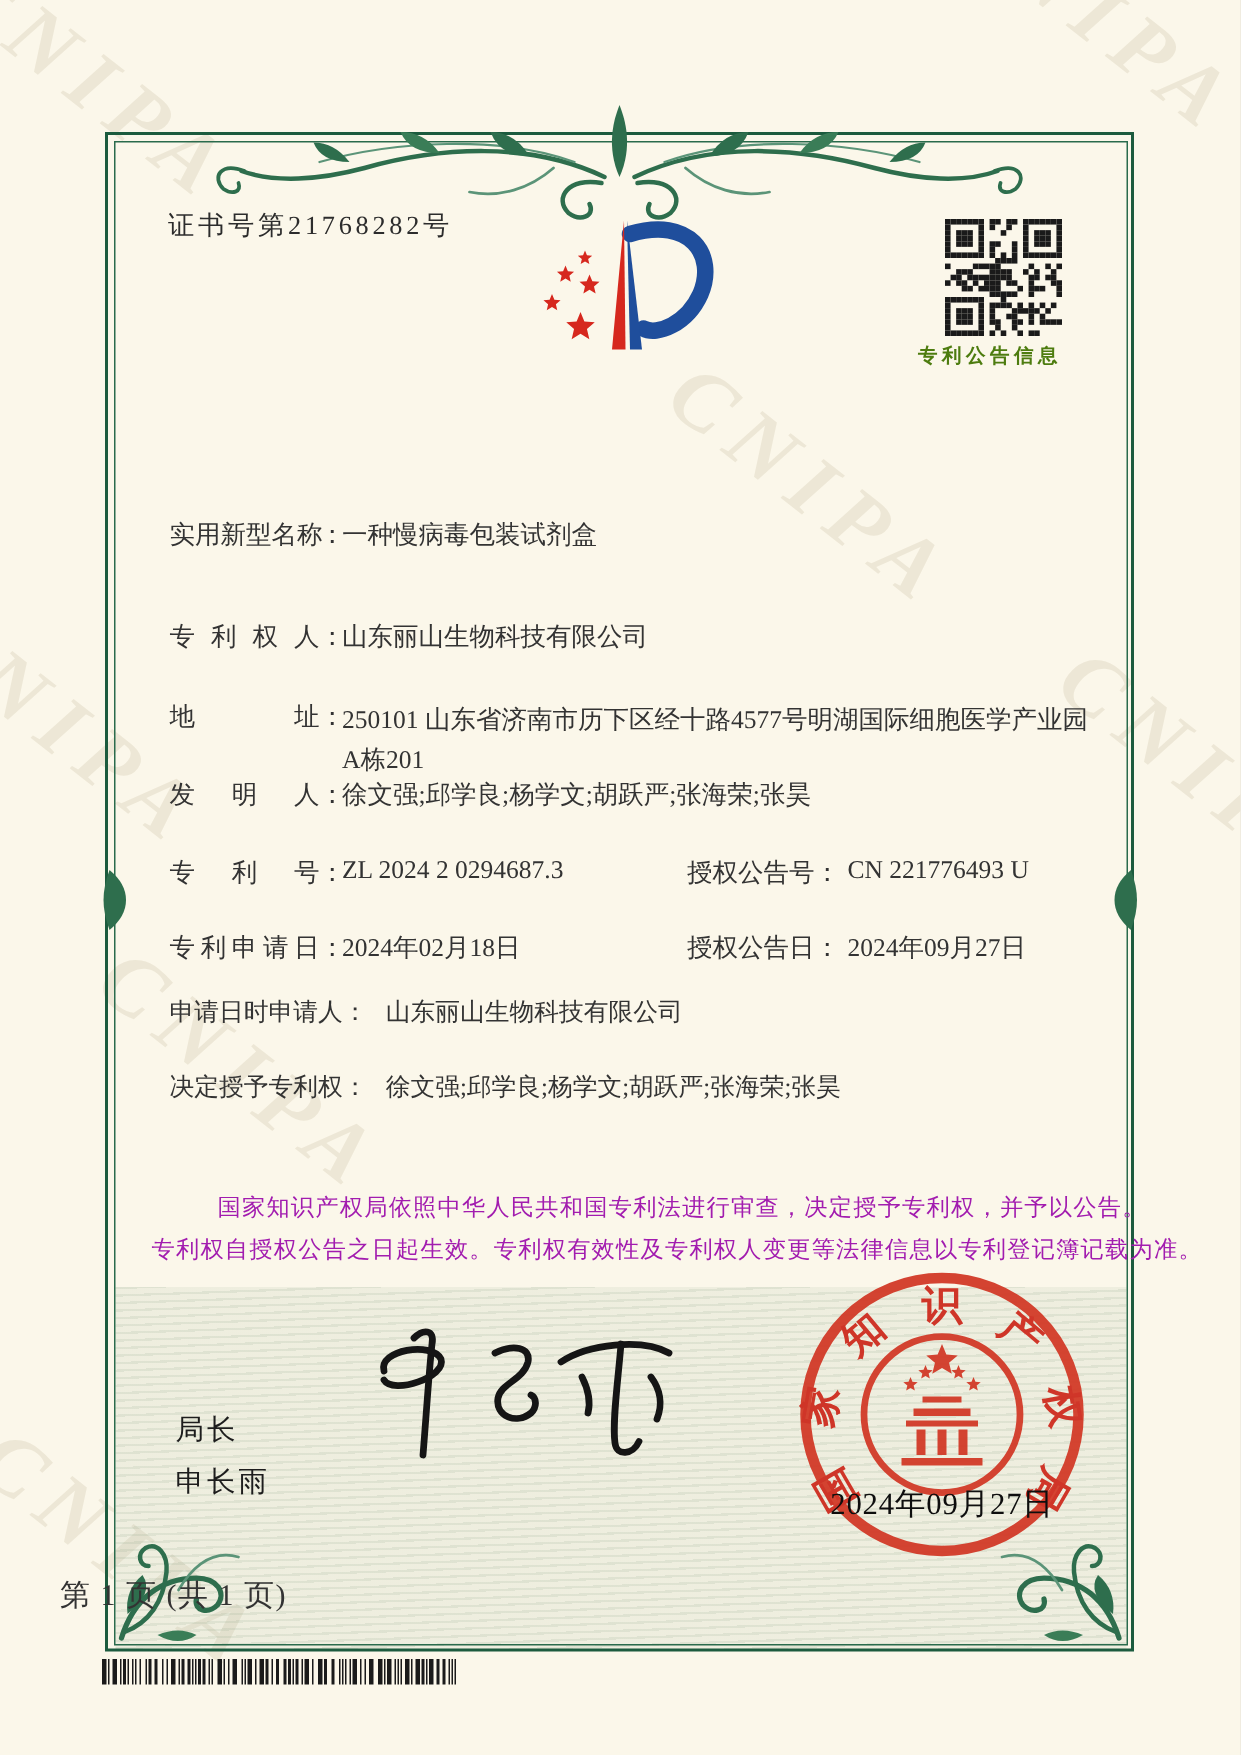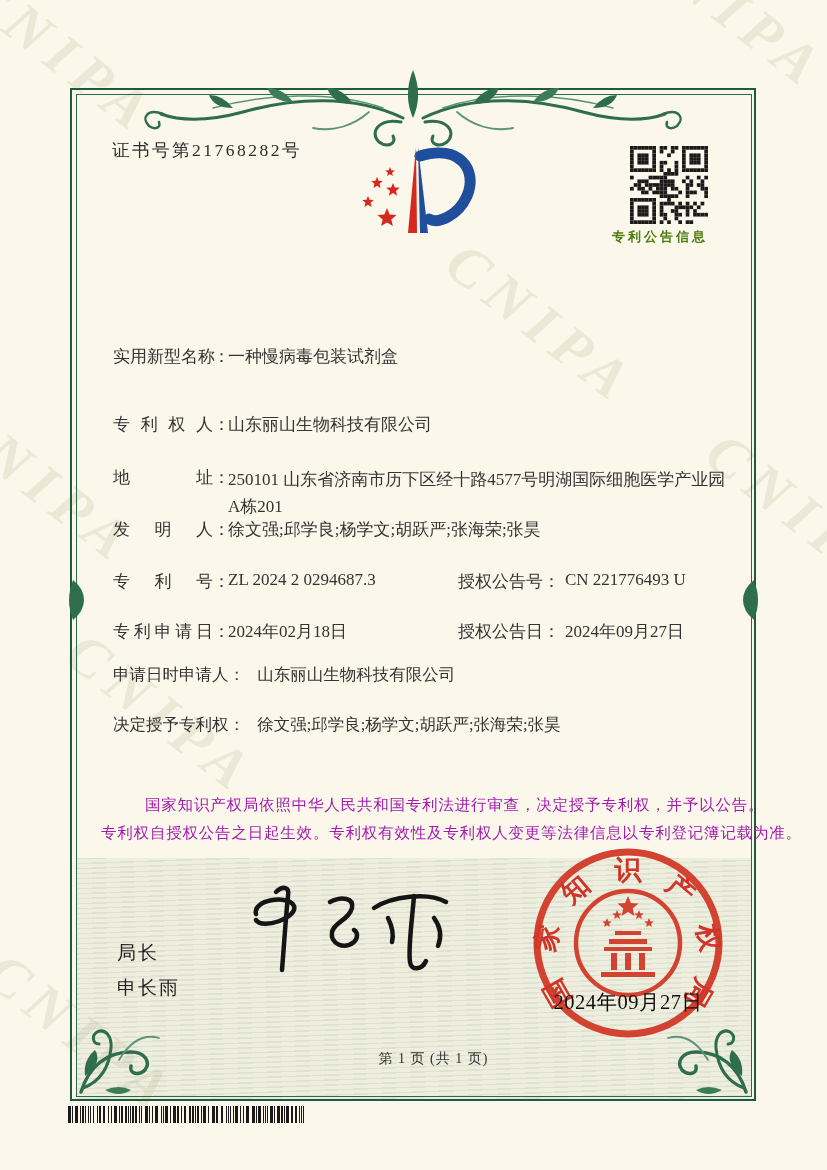--- a/index.html
+++ b/index.html
@@ -31,21 +31,21 @@
   .frow .r-lbl{position:absolute;left:345px;top:0;}
   .frow .r-val{position:absolute;left:452px;top:0;}
   .frow-inline{position:absolute;left:113px;font-size:16.5px;z-index:5;white-space:nowrap;color:#333;}
   .body-line{position:absolute;font-size:15.5px;letter-spacing:0.8px;color:#a21caf;z-index:5;white-space:nowrap;}
   .sig-label{position:absolute;left:117px;font-family:"Liberation Sans","DejaVu Sans",sans-serif;
       font-size:19px;color:#1d1d1d;z-index:5;letter-spacing:2px;margin-top:28px;}
   .signature-svg{position:absolute;left:232px;top:876px;z-index:5;}
   .seal-svg{position:absolute;left:513px;top:843px;z-index:4;opacity:0.95;}
   .seal-date{position:absolute;left:513px;top:988px;width:230px;text-align:center;font-size:20.5px;
       color:#0e0e0e;z-index:6;letter-spacing:0.5px;}
-  .footer{position:absolute;left:0;right:0;top:1050px;text-align:center;font-size:14px;
+  .footer{position:absolute;left:0;right:0;top:1050px;font-size:20px;
       letter-spacing:1px;z-index:5;color:#333;margin-left:40px;}
   .barcode{position:absolute;left:68px;top:1106px;z-index:5;}
 </style>
 </head>
 <body>
 
 <div class="page">
 
   <div class="wm" style="left:-50px;top:20px">CNIPA</div>
   <div class="wm" style="left:620px;top:-25px">CNIPA</div>

